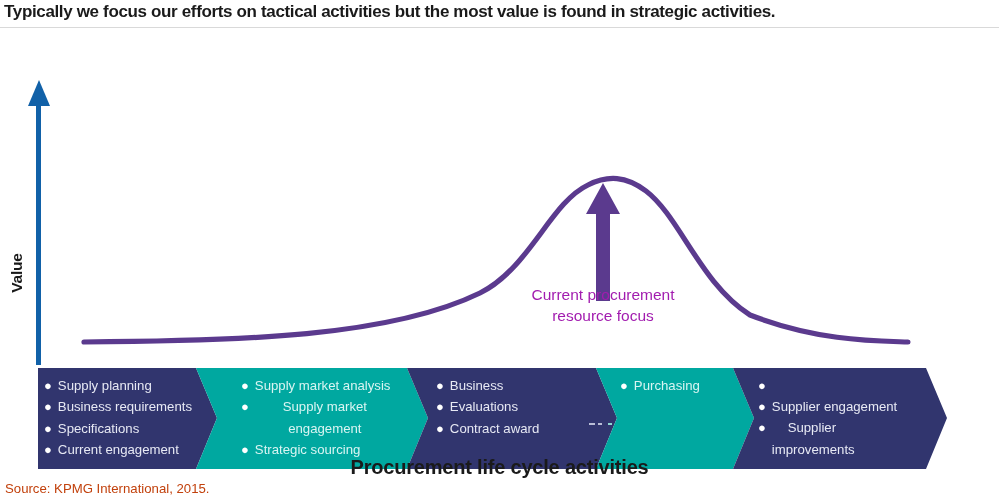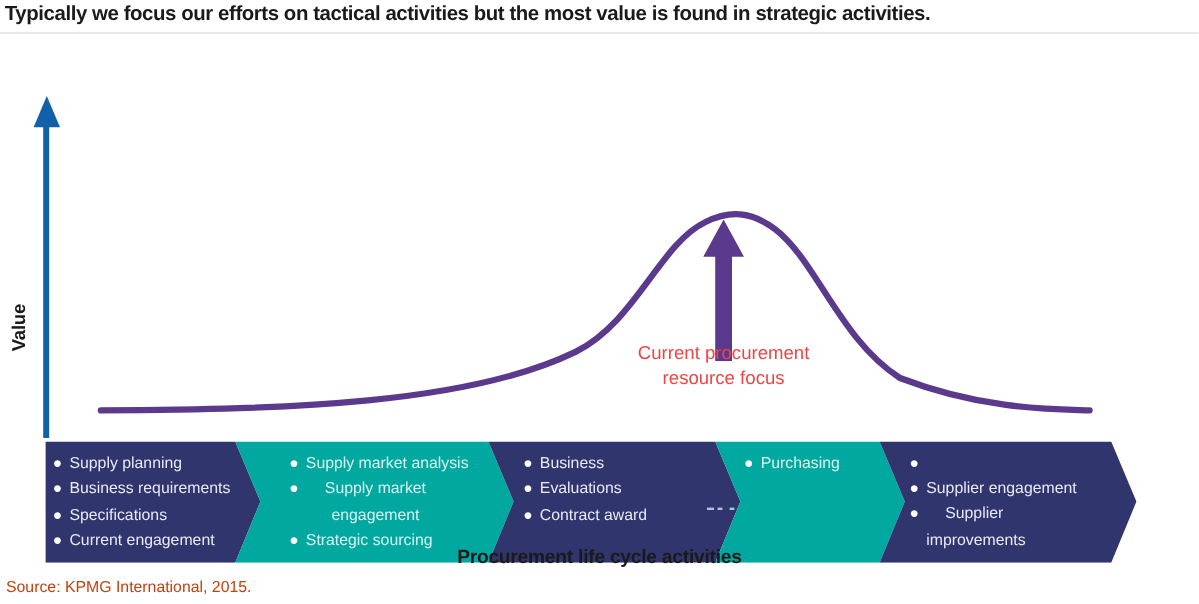--- a/index.html
+++ b/index.html
@@ -81,21 +81,21 @@
 
   
   #focus-caption {
     position: absolute;
     left: 478px;
     top: 256px;
     width: 250px;
     text-align: center;
     font-size: 15.5px;
     line-height: 1.37;
-    color: #ef4444;
+    color: #a21caf;
   }
 
   
   #chevrons {
     position: absolute;
     left: 0;
     top: 340px;
     width: 999px;
     height: 101px;
   }
@@ -142,21 +142,21 @@
     height: 4px;
   }
 
   
   #xaxis-label {
     position: absolute;
     left: 0;
     top: 456px;
     width: 999px;
     text-align: center;
-    font-size: 16px;
+    font-size: 20px;
     font-weight: bold;
     color: #1a1a1a;
     letter-spacing: -0.2px;
   }
 
   
   #source {
     position: absolute;
     left: 5px;
     top: 481px;
@@ -230,21 +230,21 @@
       </div>
     </div>
 
     <div class="stage-text stage-teal" style="left:241px; width:168px;">
       <div class="bullet-row">
         <span class="dot">●</span>
         <span class="txt">Supply market analysis</span>
       </div>
       <div class="bullet-row">
         <span class="dot">●</span>
-        <span class="txt" style="display:inline-block; max-width:116px;">Supply market engagement</span>
+        <span class="txt" style="display:inline-block; max-width:116px;margin-left:12px;">Supply market engagement</span>
       </div>
       <div class="bullet-row">
         <span class="dot">●</span>
         <span class="txt">Strategic sourcing</span>
       </div>
     </div>
 
     <div class="stage-text stage-navy" style="left:436px; width:150px;">
       <div class="bullet-row">
         <span class="dot">●</span>

